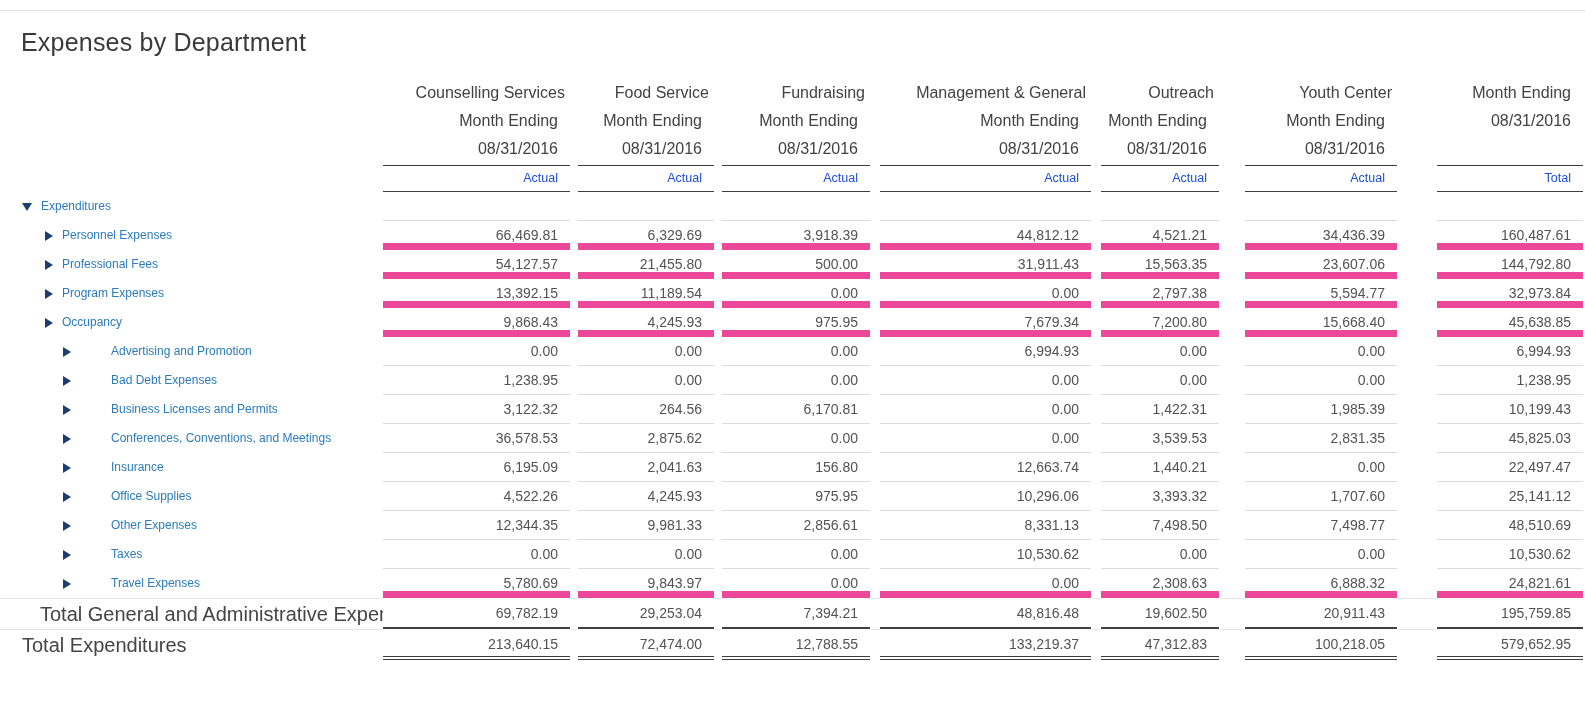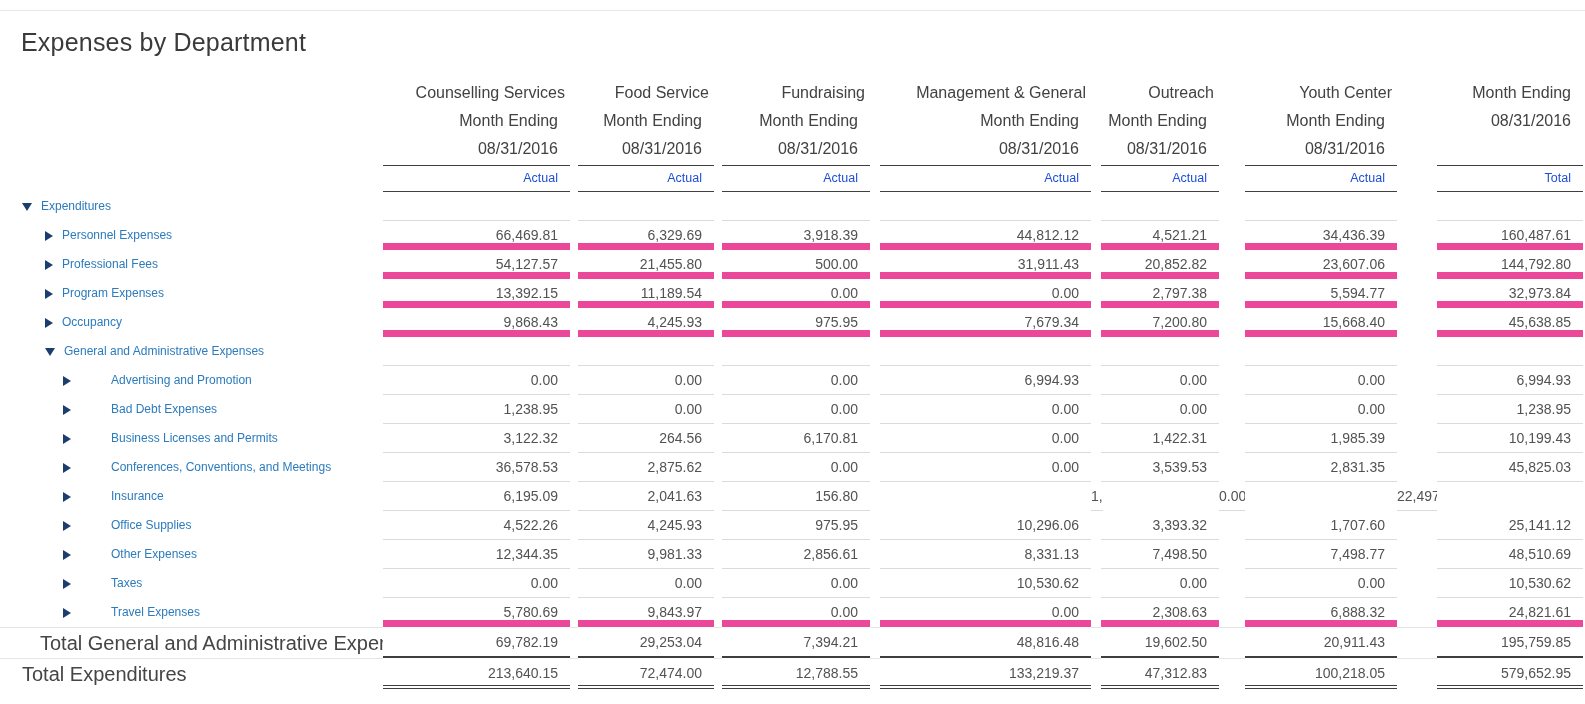--- a/index.html
+++ b/index.html
@@ -174,21 +174,21 @@
           </a>
         </div>
         <div class="cell num">54,127.57</div>
         <div class="gap"></div>
         <div class="cell num">21,455.80</div>
         <div class="gap"></div>
         <div class="cell num">500.00</div>
         <div class="gap"></div>
         <div class="cell num">31,911.43</div>
         <div class="gap"></div>
-        <div class="cell num">20,852.82</div>
+        <div class="cell num">15,563.35</div>
         <div class="gap"></div>
         <div class="cell num">23,607.06</div>
         <div class="gap"></div>
         <div class="cell num">144,792.80</div>
       </div>
       <div class="grid row u-dark">
         <div class="lcell">
           <a class="tree-link lvl1">
             <span class="tri tri-right"></span>
             <span class="txt">Program Expenses</span>
@@ -224,41 +224,20 @@
         <div class="cell num">7,679.34</div>
         <div class="gap"></div>
         <div class="cell num">7,200.80</div>
         <div class="gap"></div>
         <div class="cell num">15,668.40</div>
         <div class="gap"></div>
         <div class="cell num">45,638.85</div>
       </div>
       <div class="grid row u-light">
         <div class="lcell">
-          <a class="tree-link lvl1">
-            <span class="tri tri-down"></span>
-            <span class="txt">General and Administrative Expenses</span>
-          </a>
-        </div>
-        <div class="cell num"></div>
-        <div class="gap"></div>
-        <div class="cell num"></div>
-        <div class="gap"></div>
-        <div class="cell num"></div>
-        <div class="gap"></div>
-        <div class="cell num"></div>
-        <div class="gap"></div>
-        <div class="cell num"></div>
-        <div class="gap"></div>
-        <div class="cell num"></div>
-        <div class="gap"></div>
-        <div class="cell num"></div>
-      </div>
-      <div class="grid row u-light">
-        <div class="lcell">
           <a class="tree-link lvl2">
             <span class="tri tri-right"></span>
             <span class="txt">Advertising and Promotion</span>
           </a>
         </div>
         <div class="cell num">0.00</div>
         <div class="gap"></div>
         <div class="cell num">0.00</div>
         <div class="gap"></div>
         <div class="cell num">0.00</div>
@@ -340,20 +319,21 @@
             <span class="tri tri-right"></span>
             <span class="txt">Insurance</span>
           </a>
         </div>
         <div class="cell num">6,195.09</div>
         <div class="gap"></div>
         <div class="cell num">2,041.63</div>
         <div class="gap"></div>
         <div class="cell num">156.80</div>
         <div class="gap"></div>
+        <div class="cell num">12,663.74</div>
         <div class="gap"></div>
         <div class="cell num">1,440.21</div>
         <div class="gap"></div>
         <div class="cell num">0.00</div>
         <div class="gap"></div>
         <div class="cell num">22,497.47</div>
       </div>
       <div class="grid row u-light">
         <div class="lcell">
           <a class="tree-link lvl2">

